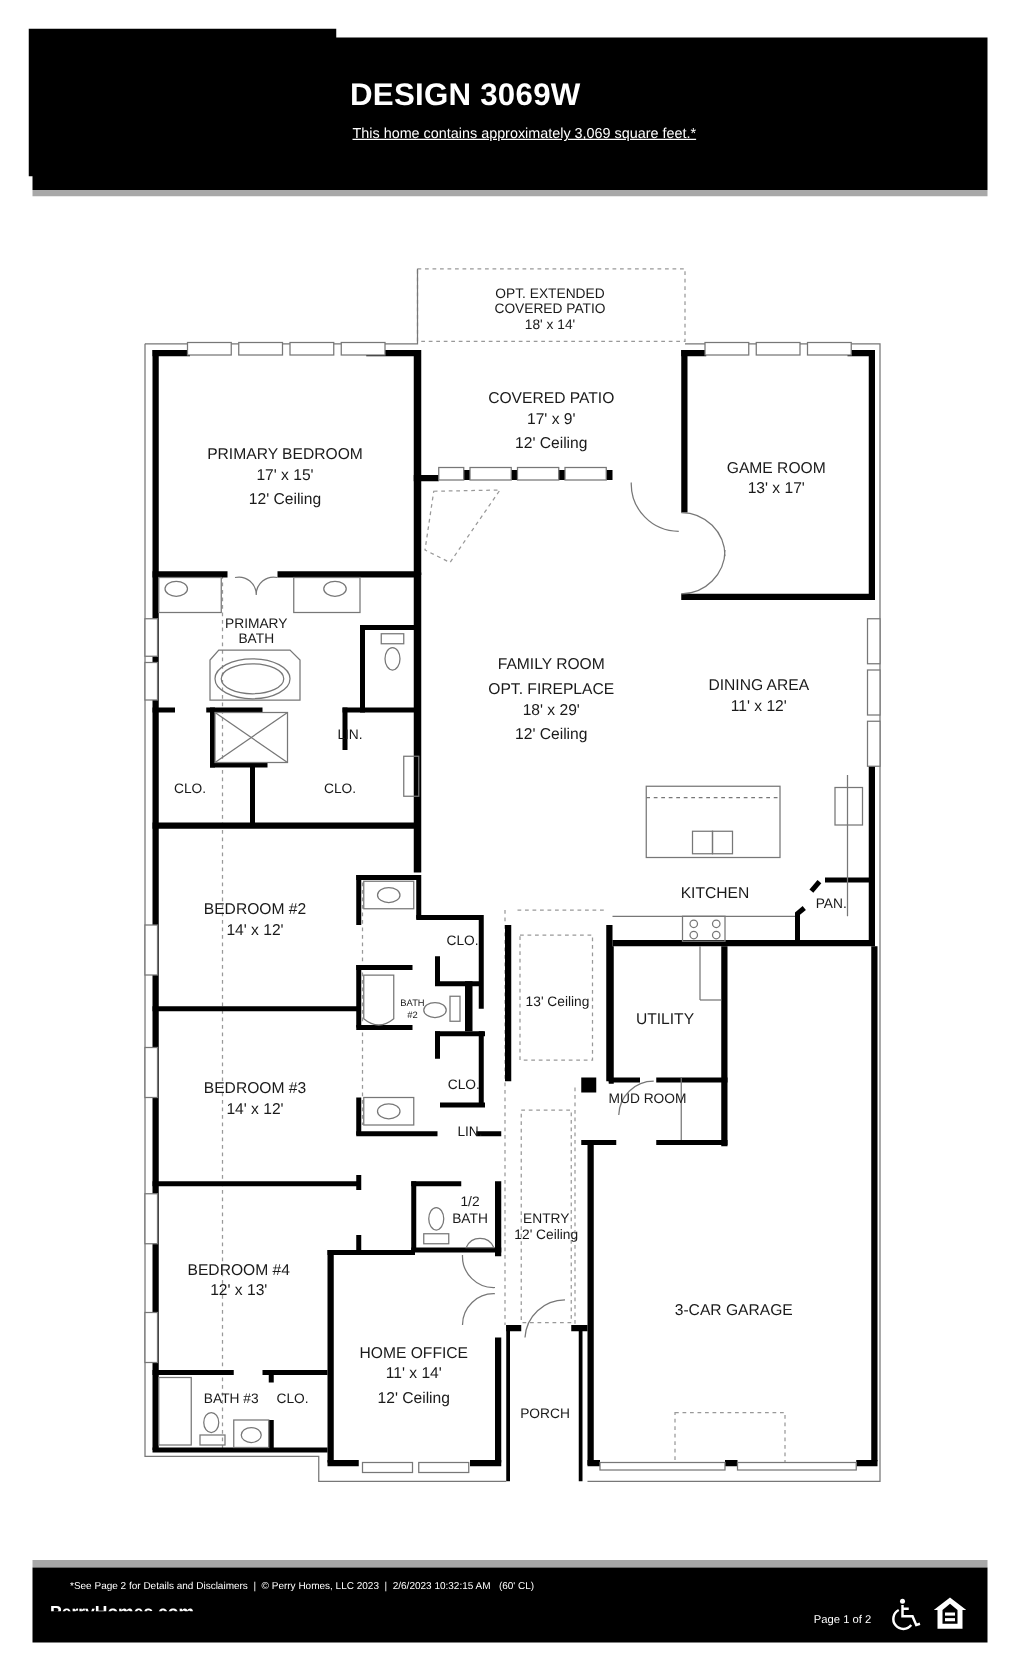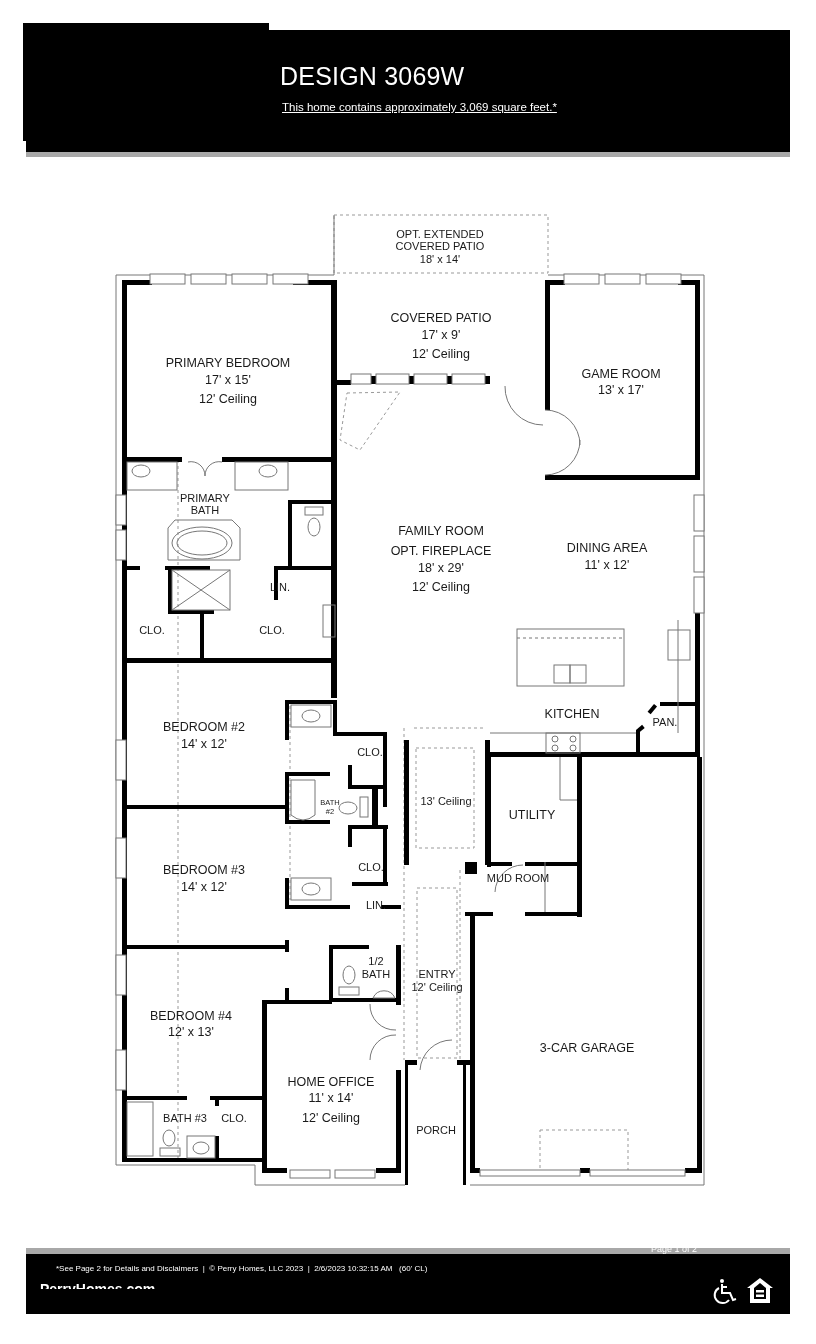--- a/index.html
+++ b/index.html
@@ -2,34 +2,34 @@
 <html><head>
   <meta charset="utf-8">
   <style>
     * { box-sizing: border-box; margin: 0; padding: 0; }
     html, body { width: 816px; height: 1344px; background: #ffffff; overflow: hidden; }
     body { position: relative; font-family: "Liberation Sans", sans-serif; color: #000; }
 
     .header-tab { position: absolute; left: 23px; top: 23px; width: 246px; height: 118px; background: #000; }
     .header-band { position: absolute; left: 26px; top: 30px; width: 764px; height: 122px; background: #000; }
     .header-shadow { position: absolute; left: 26px; top: 152px; width: 764px; height: 5px; background: #a8a8a8; }
-    .header-title { position: absolute; left: 280px; top: 62px; font-size: 25px; font-weight: normal; color: #fff; letter-spacing: 0.2px; }
+    .header-title { position: absolute; left: 280px; top: 62px; font-size: 25px; font-weight: bold; color: #fff; letter-spacing: 0.2px; }
     .header-sub { position: absolute; left: 282px; top: 101px; font-size: 11.5px; color: #fff; text-decoration: underline; }
 
     .plan { position: absolute; left: 0; top: 0; width: 816px; height: 1344px; }
     .plan text { font-family: "Liberation Sans", sans-serif; fill: #1a1a1a; }
     .lbl { font-size: 12.5px; }
     .lbl-sm { font-size: 11px; }
     .lbl-xs { font-size: 7.5px; }
 
     .footer-shadow { position: absolute; left: 26px; top: 1248px; width: 764px; height: 6px; background: #a8a8a8; }
     .footer-band { position: absolute; left: 26px; top: 1254px; width: 764px; height: 60px; background: #000; }
     .footer-disclaimer { position: absolute; left: 56px; top: 1264px; font-size: 8px; color: #fff; white-space: pre; }
     .footer-site { position: absolute; left: 40px; top: 1280px; height: 9px; overflow: hidden; font-size: 14px; font-weight: bold; color: #fff; line-height: 18px; }
-    .footer-page { position: absolute; left: 651px; top: 1244px; font-size: 9px; color: #fff; }
+    .footer-page { position: absolute; left: 651px; top: 1290px; font-size: 9px; color: #fff; }
     .footer-icon { position: absolute; top: 1276px; width: 30px; height: 30px; }
   </style>
 </head>
 <body>
 
 <div class="header-tab"></div>
 <div class="header-band"></div>
 <div class="header-shadow"></div>
 <div class="header-title">DESIGN 3069W</div>
 <div class="header-sub">This home contains approximately 3,069 square feet.*</div>

